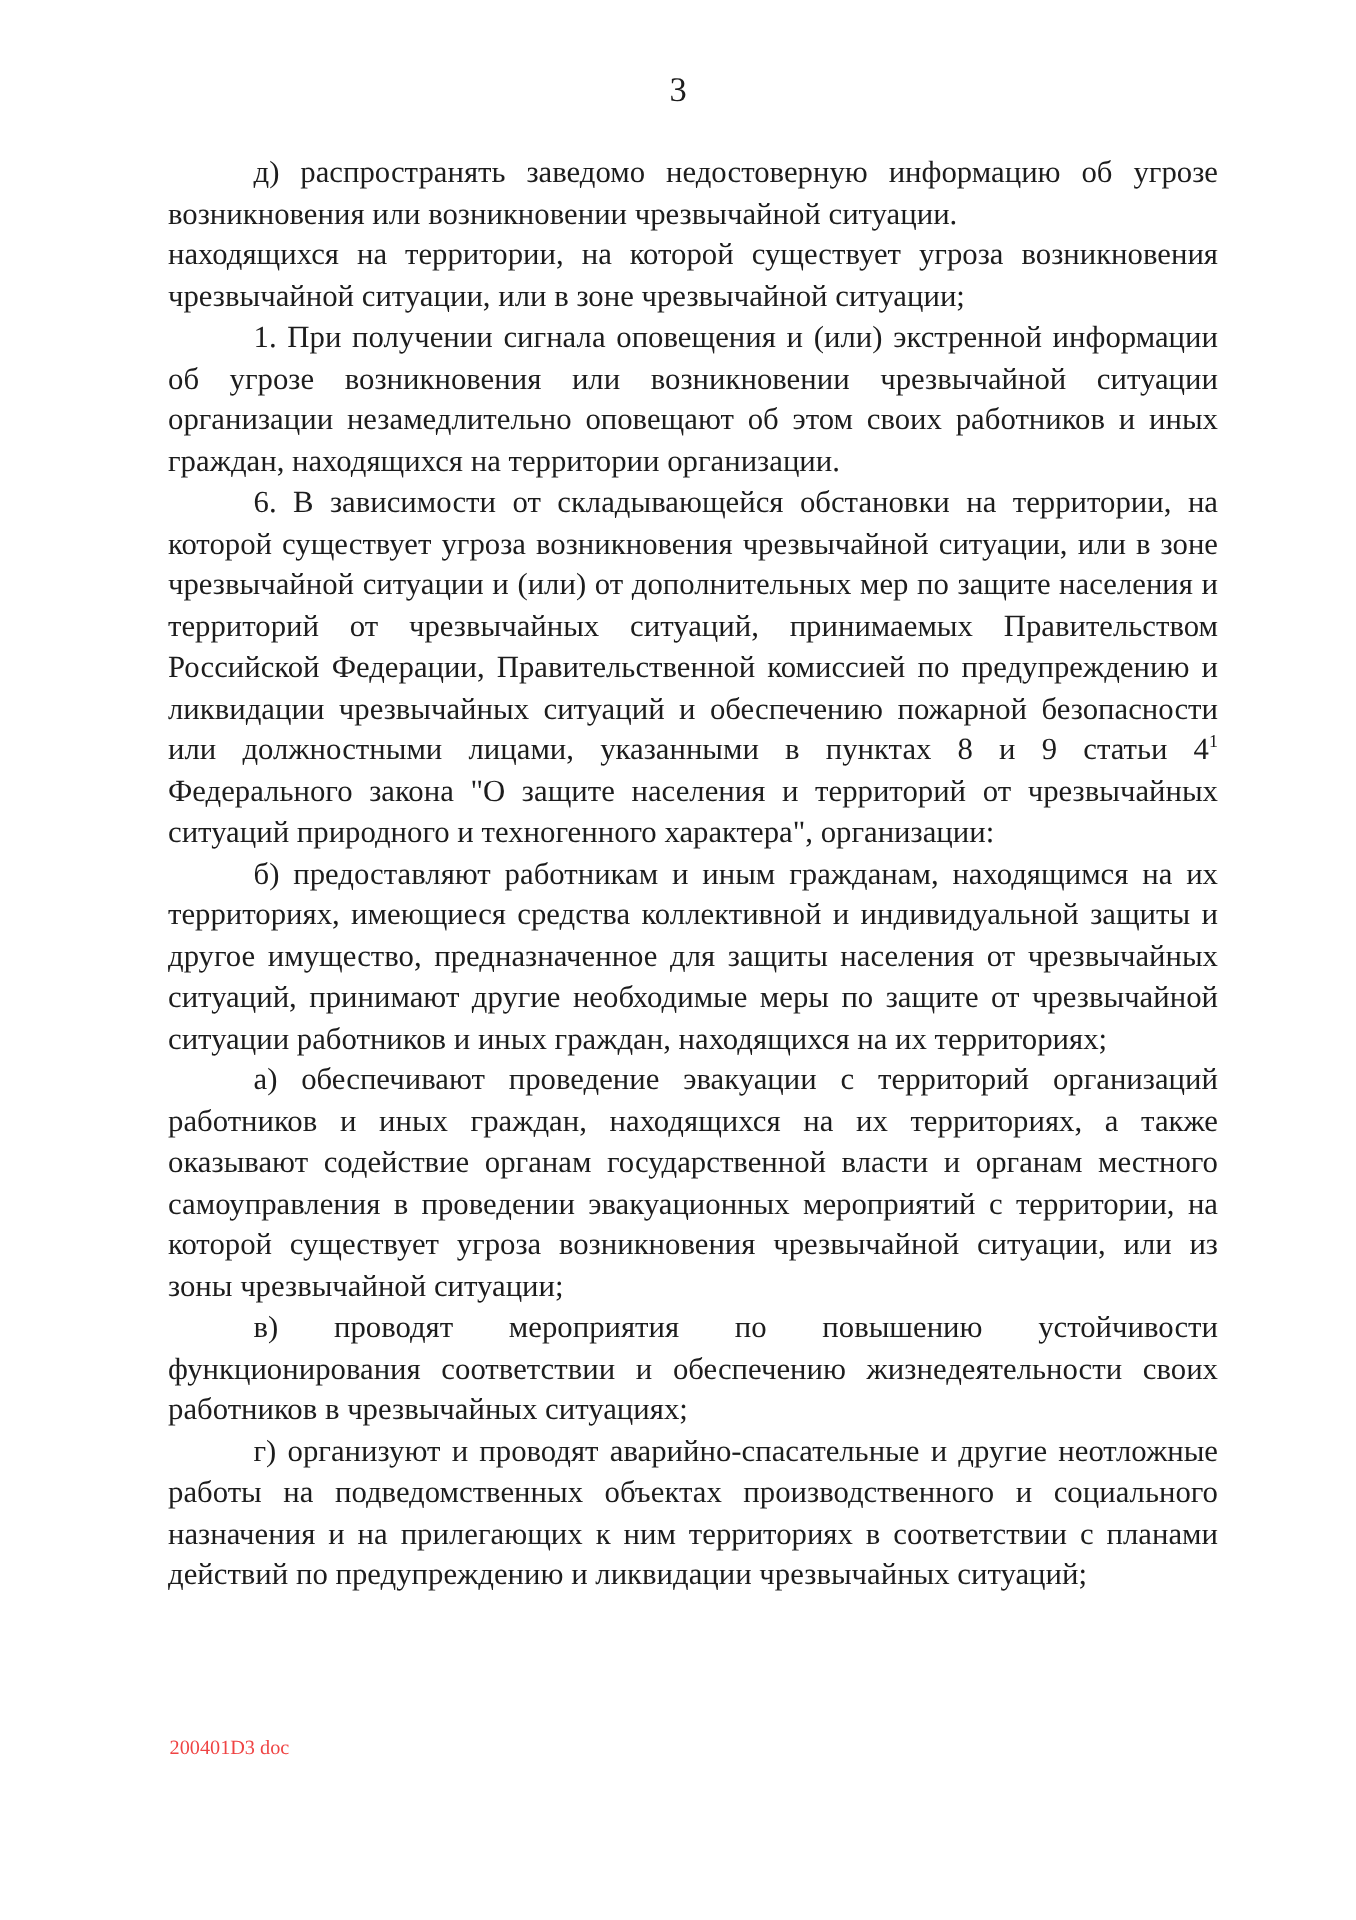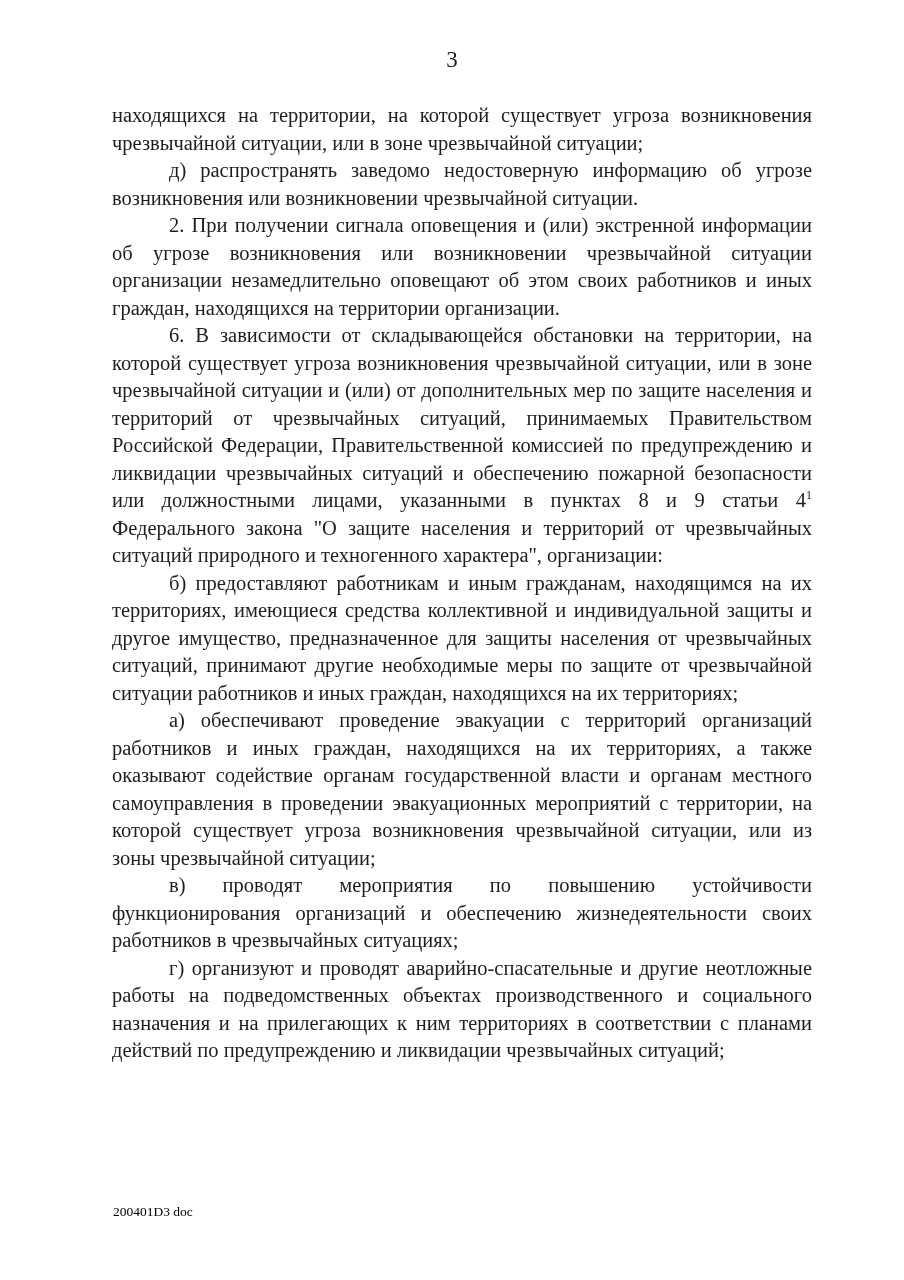--- a/index.html
+++ b/index.html
@@ -44,48 +44,48 @@
     text-indent: 0;
   }
   .para sup {
     font-size: 12px;
     line-height: 0;
     vertical-align: super;
   }
   .footer {
     position: absolute;
     left: 113px;
-    top: 1204px;
+    top: 1157px;
     font-size: 13.5px;
     line-height: 16px;
-    color: #000000;
+    color: #ef4444;
   }
 </style>
 </head>
 <body>
 
 <div class="page">
 
   <div class="page-number">3</div>
 
   <div class="content">
 
+    <p class="para">д) распространять заведомо недостоверную информацию об угрозе возникновения или возникновении чрезвычайной ситуации.</p>
+
     <p class="para no-indent">находящихся на территории, на которой существует угроза возникновения чрезвычайной ситуации, или в зоне чрезвычайной ситуации;</p>
 
-    <p class="para">д) распространять заведомо недостоверную информацию об угрозе возникновения или возникновении чрезвычайной ситуации.</p>
-
-    <p class="para">2. При получении сигнала оповещения и (или) экстренной информации об угрозе возникновения или возникновении чрезвычайной ситуации организации незамедлительно оповещают об этом своих работников и иных граждан, находящихся на территории организации.</p>
+    <p class="para">1. При получении сигнала оповещения и (или) экстренной информации об угрозе возникновения или возникновении чрезвычайной ситуации организации незамедлительно оповещают об этом своих работников и иных граждан, находящихся на территории организации.</p>
 
     <p class="para"><span>6. В зависимости от складывающейся обстановки на территории, на которой существует угроза возникновения чрезвычайной ситуации, или в зоне чрезвычайной ситуации и (или) от дополнительных мер по защите населения и территорий от чрезвычайных ситуаций, принимаемых Правительством Российской Федерации, Правительственной комиссией по предупреждению и ликвидации чрезвычайных ситуаций и обеспечению пожарной безопасности или должностными лицами, указанными в пунктах 8 и 9 статьи 4</span><sup>1</sup><span> Федерального закона "О защите населения и территорий от чрезвычайных ситуаций природного и техногенного характера", организации:</span></p>
 
     <p class="para">б) предоставляют работникам и иным гражданам, находящимся на их территориях, имеющиеся средства коллективной и индивидуальной защиты и другое имущество, предназначенное для защиты населения от чрезвычайных ситуаций, принимают другие необходимые меры по защите от чрезвычайной ситуации работников и иных граждан, находящихся на их территориях;</p>
 
     <p class="para">а) обеспечивают проведение эвакуации с территорий организаций работников и иных граждан, находящихся на их территориях, а также оказывают содействие органам государственной власти и органам местного самоуправления в проведении эвакуационных мероприятий с территории, на которой существует угроза возникновения чрезвычайной ситуации, или из зоны чрезвычайной ситуации;</p>
 
-    <p class="para">в) проводят мероприятия по повышению устойчивости функционирования организаций и обеспечению жизнедеятельности своих работников в чрезвычайных ситуациях;</p>
+    <p class="para">в) проводят мероприятия по повышению устойчивости функционирования соответствии и обеспечению жизнедеятельности своих работников в чрезвычайных ситуациях;</p>
 
     <p class="para">г) организуют и проводят аварийно-спасательные и другие неотложные работы на подведомственных объектах производственного и социального назначения и на прилегающих к ним территориях в соответствии с планами действий по предупреждению и ликвидации чрезвычайных ситуаций;</p>
 
   </div>
 
   <div class="footer">200401D3 doc</div>
 
 </div>
 
 </body></html>

